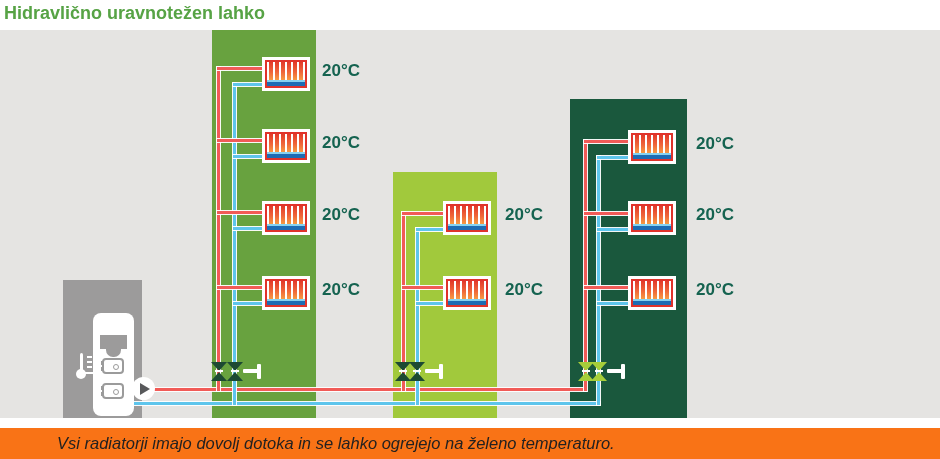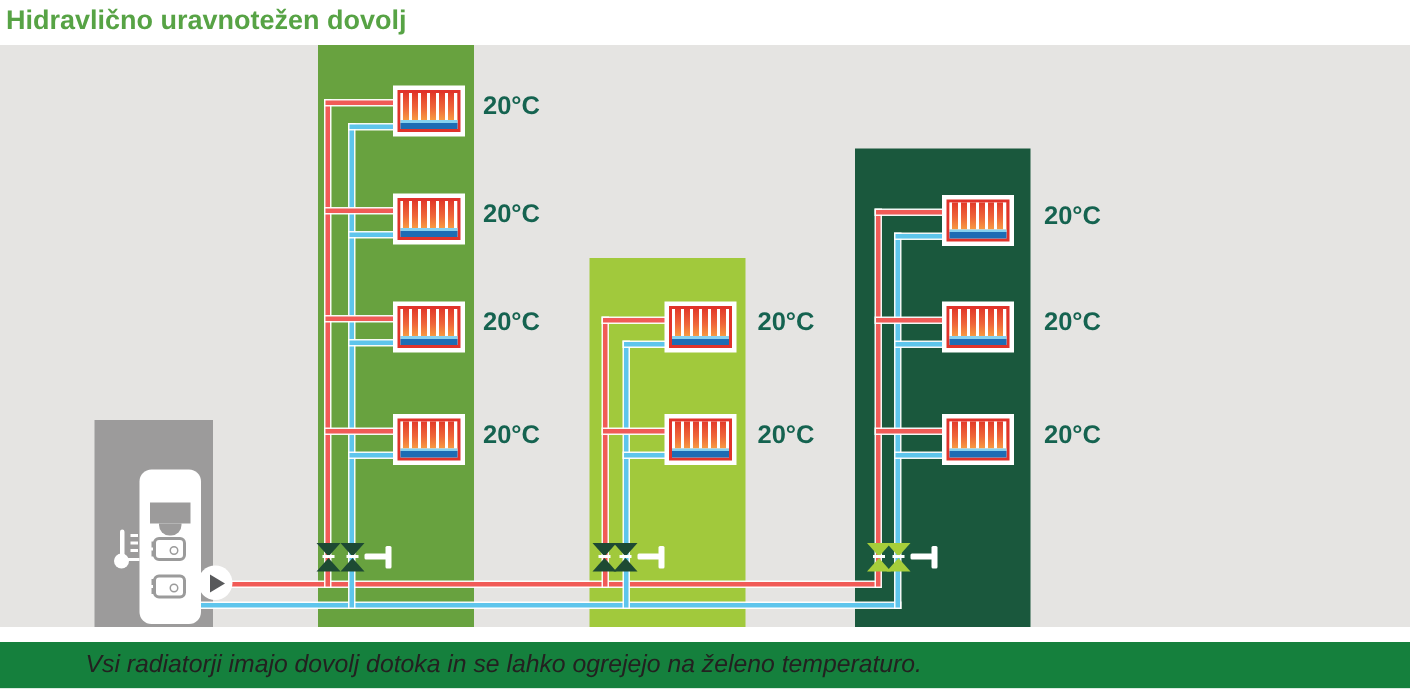--- a/index.html
+++ b/index.html
@@ -53,30 +53,30 @@
   .thermo-stem{position:absolute;left:80px;top:353px;width:3px;height:18px;background:#fff;border-radius:2px;}
   .thermo-bulb{position:absolute;left:76px;top:369px;width:10px;height:10px;background:#fff;border-radius:50%;}
   .thermo-tick{position:absolute;left:87px;width:5px;height:2px;background:#fff;}
   .thermo-link{position:absolute;left:84px;top:372px;width:9px;height:2px;background:#fff;}
 
   .pump{position:absolute;left:132px;top:377px;width:23px;height:23px;background:#fff;
         border-radius:50%;display:flex;align-items:center;justify-content:center;}
   .pump i{display:block;width:0;height:0;border-left:10px solid #58595b;
         border-top:6px solid transparent;border-bottom:6px solid transparent;margin-left:3px;}
 
-  .caption-bar{position:absolute;left:0;top:428px;width:940px;height:31px;background:#15803d;
+  .caption-bar{position:absolute;left:0;top:428px;width:940px;height:31px;background:#f97316;
         display:flex;align-items:center;}
   .caption-text{margin-left:57px;font-style:italic;font-size:16.5px;color:#232120;}
 </style>
 </head>
 <body>
 
 <div class="stage">
 
-  <div class="title">Hidravlično uravnotežen dovolj</div>
+  <div class="title">Hidravlično uravnotežen lahko</div>
   <div class="band"></div>
 
   <div class="building bgray"></div>
   <div class="building b1"></div>
   <div class="building b2"></div>
   <div class="building b3"></div>
 
   <div class="pipe ph red" style="left:152px;top:388px;width:434px;"></div>
   <div class="pipe ph blue" style="left:133px;top:402px;width:467px;"></div>
 

